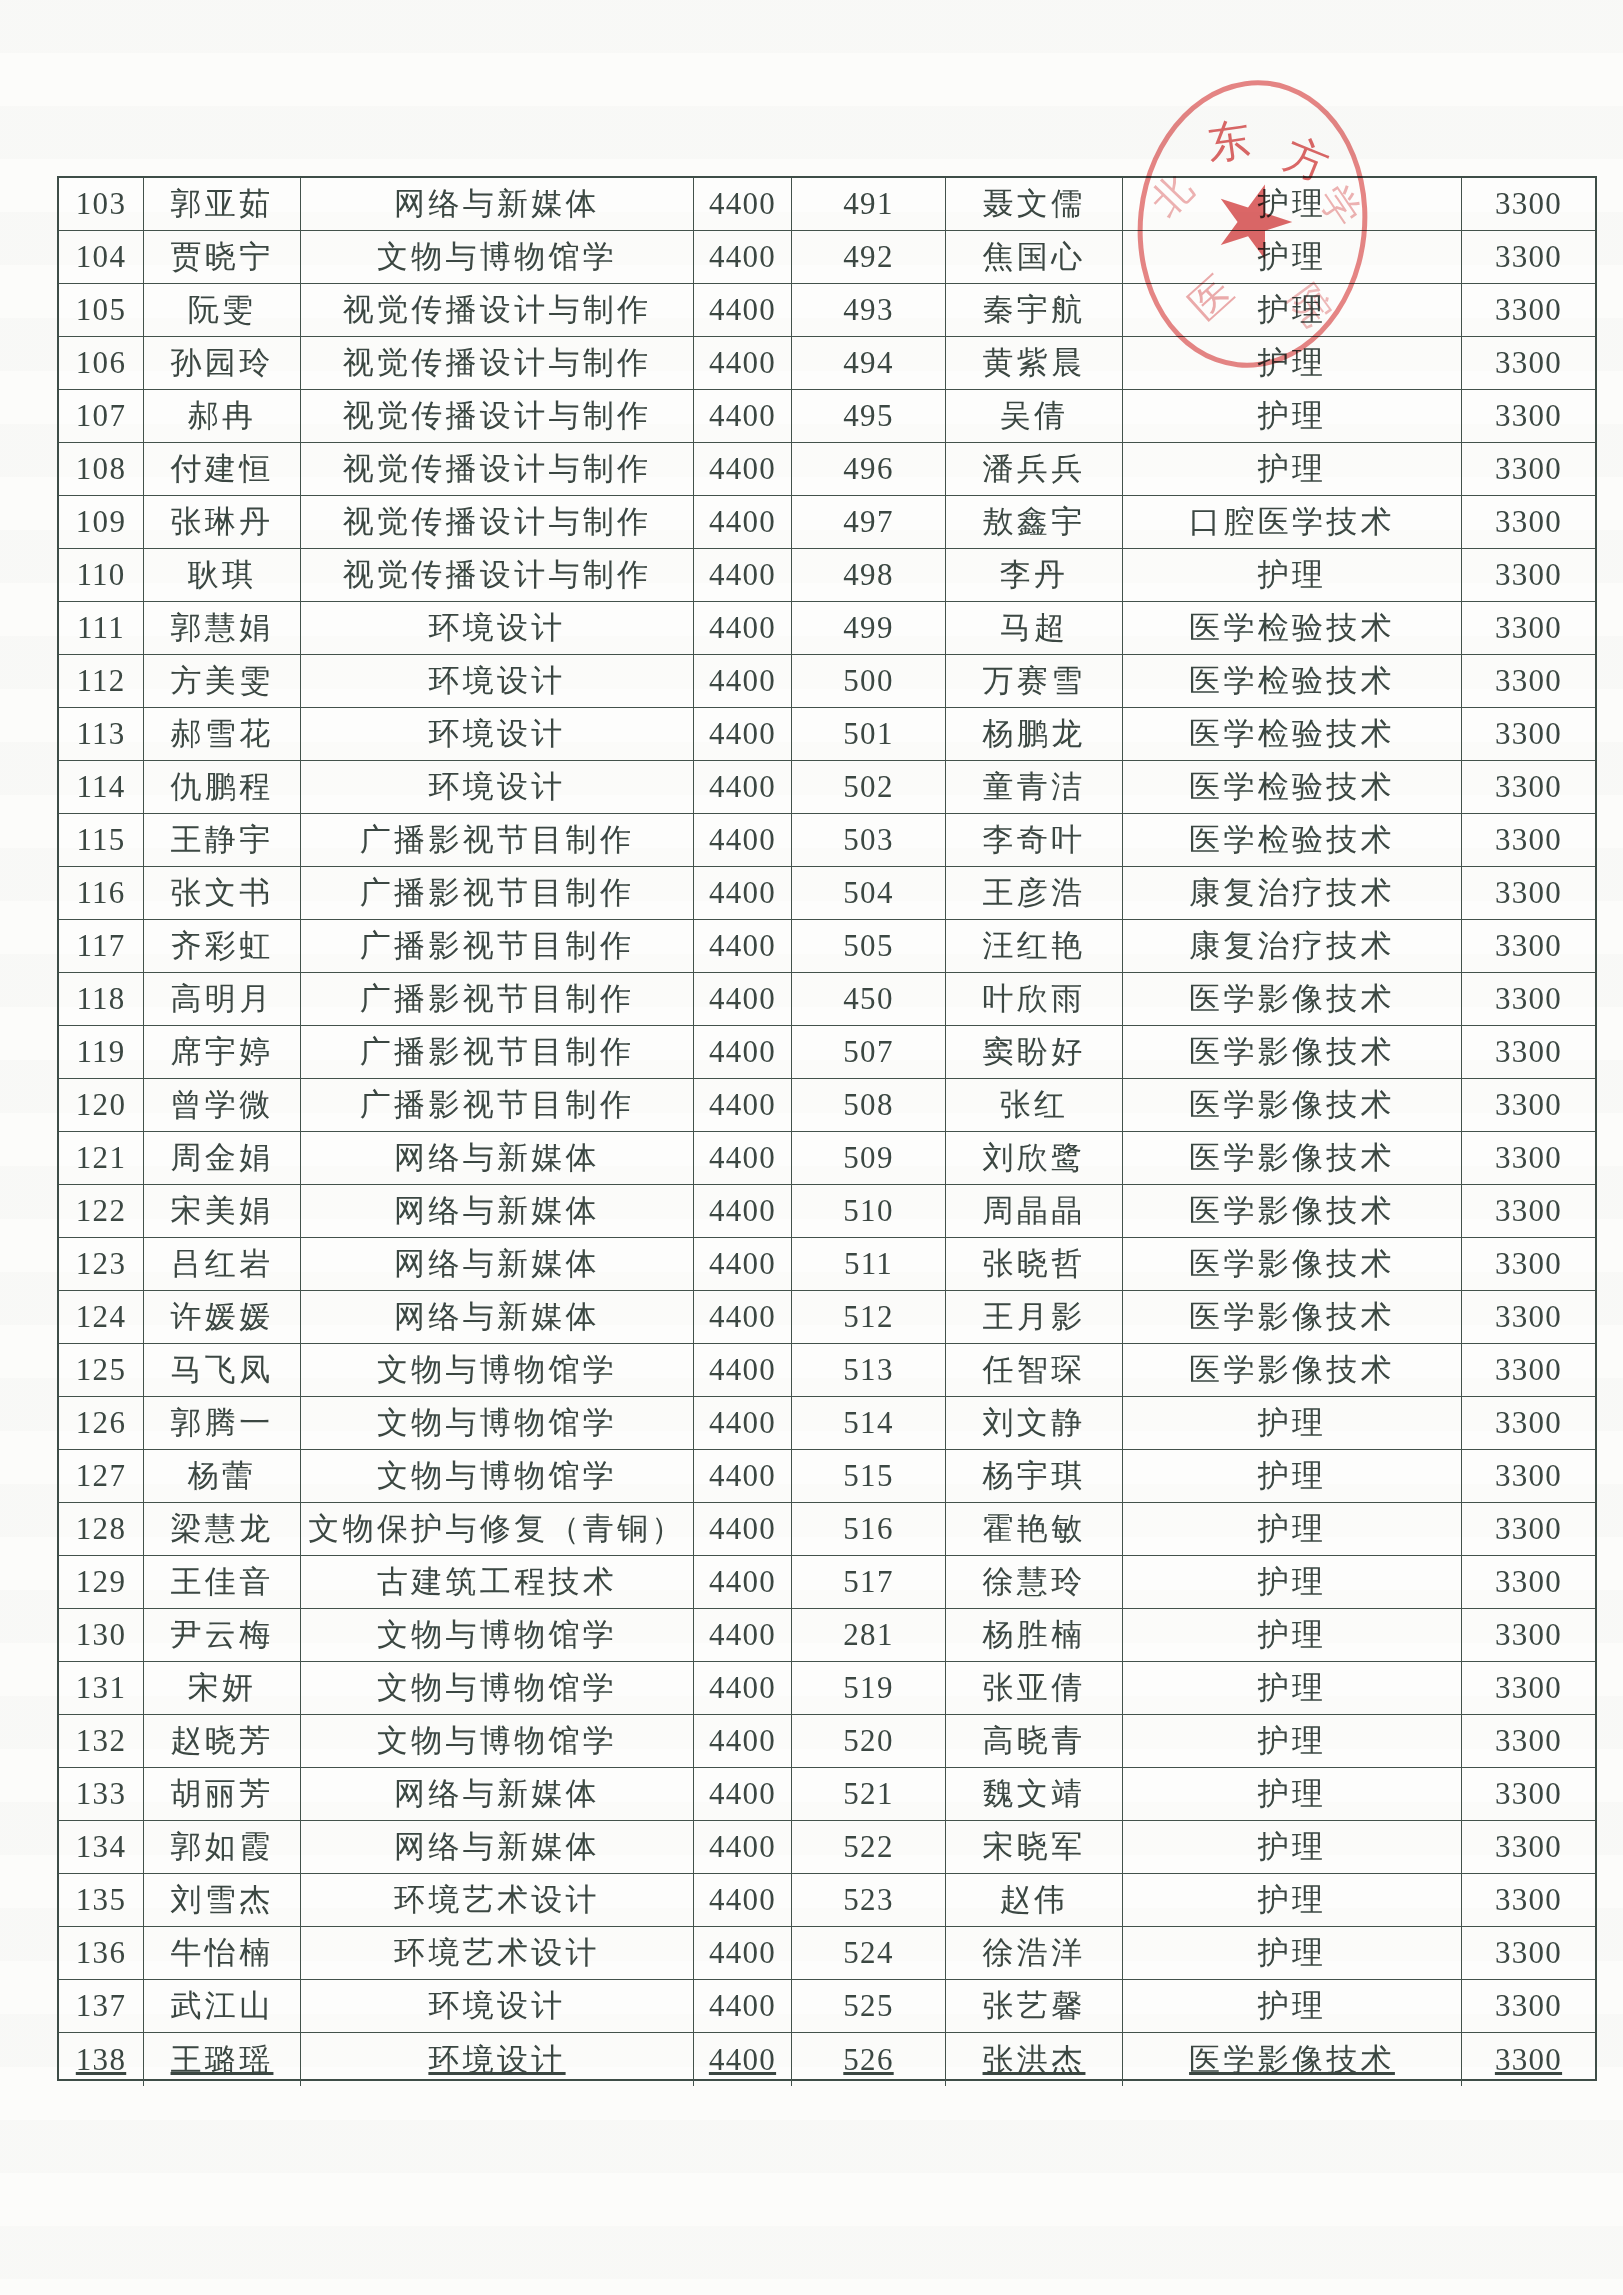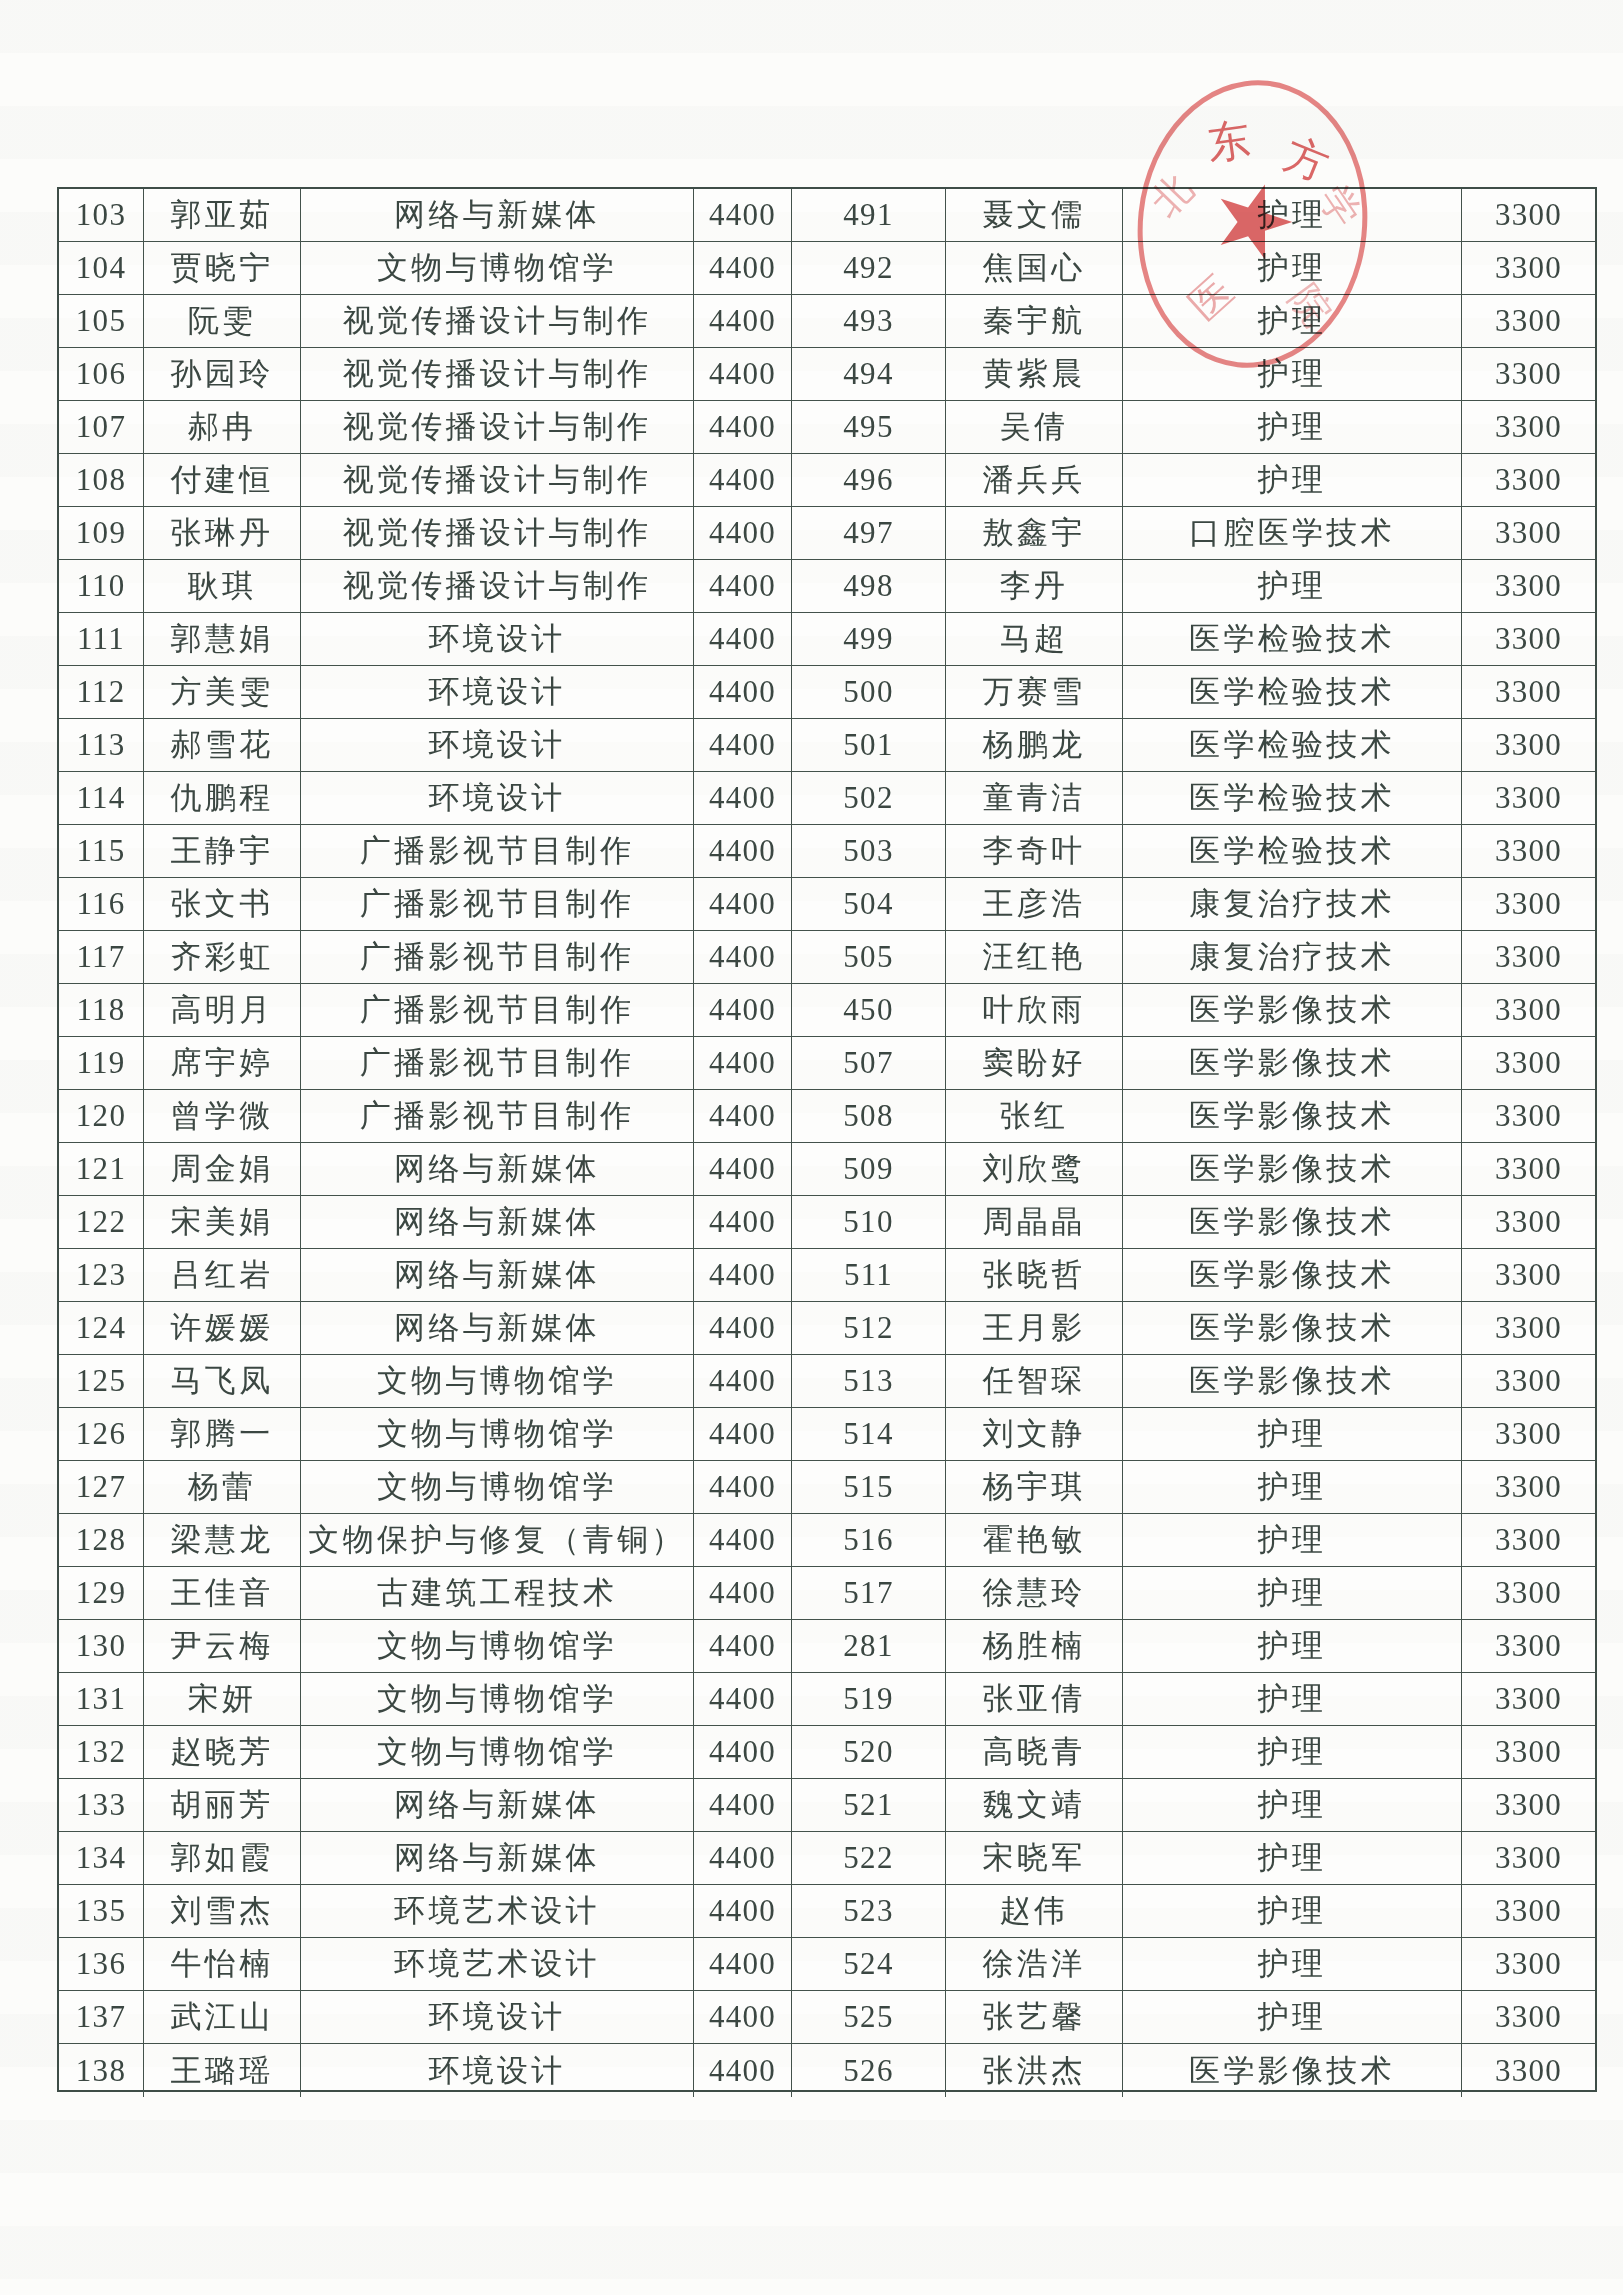--- a/index.html
+++ b/index.html
@@ -19,42 +19,42 @@
     inset: 0;
     background:
       repeating-linear-gradient(180deg,
         rgba(90,100,95,0.022) 0px, rgba(90,100,95,0.022) 53px,
         rgba(0,0,0,0) 53px, rgba(0,0,0,0) 106px);
   }
   
   .fee-table {
     position: absolute;
     left: 57px;
-    top: 187px;
+    top: 176px;
     width: 1536px;
     height: 1901px;
     display: grid;
     grid-template-columns: 85px 157px 393px 98px 154px 177px 339px 133px;
     grid-auto-rows: 53px;
     border: 2.6px solid #3e4d47;
     box-sizing: content-box;
     background: rgba(255,255,255,0.4);
   }
   .cell {
     border-right: 1.3px solid #43524b;
     border-bottom: 1.3px solid #43524b;
     display: flex;
     align-items: center;
     justify-content: center;
     color: #3b4742;
     overflow: hidden;
     white-space: nowrap;
   }
   .cell.last-col { border-right: none; }
-  .cell.last-row { border-bottom: none; }
+  .cell.last-row { border-bottom: none; text-decoration: underline; }
   .cell.num {
     font-family: "Liberation Serif", serif;
     font-size: 31px;
     letter-spacing: 1.3px;
   }
   .cell.zh {
     font-family: "Liberation Serif", serif;
     font-size: 31px;
     letter-spacing: 3.3px;
   }

